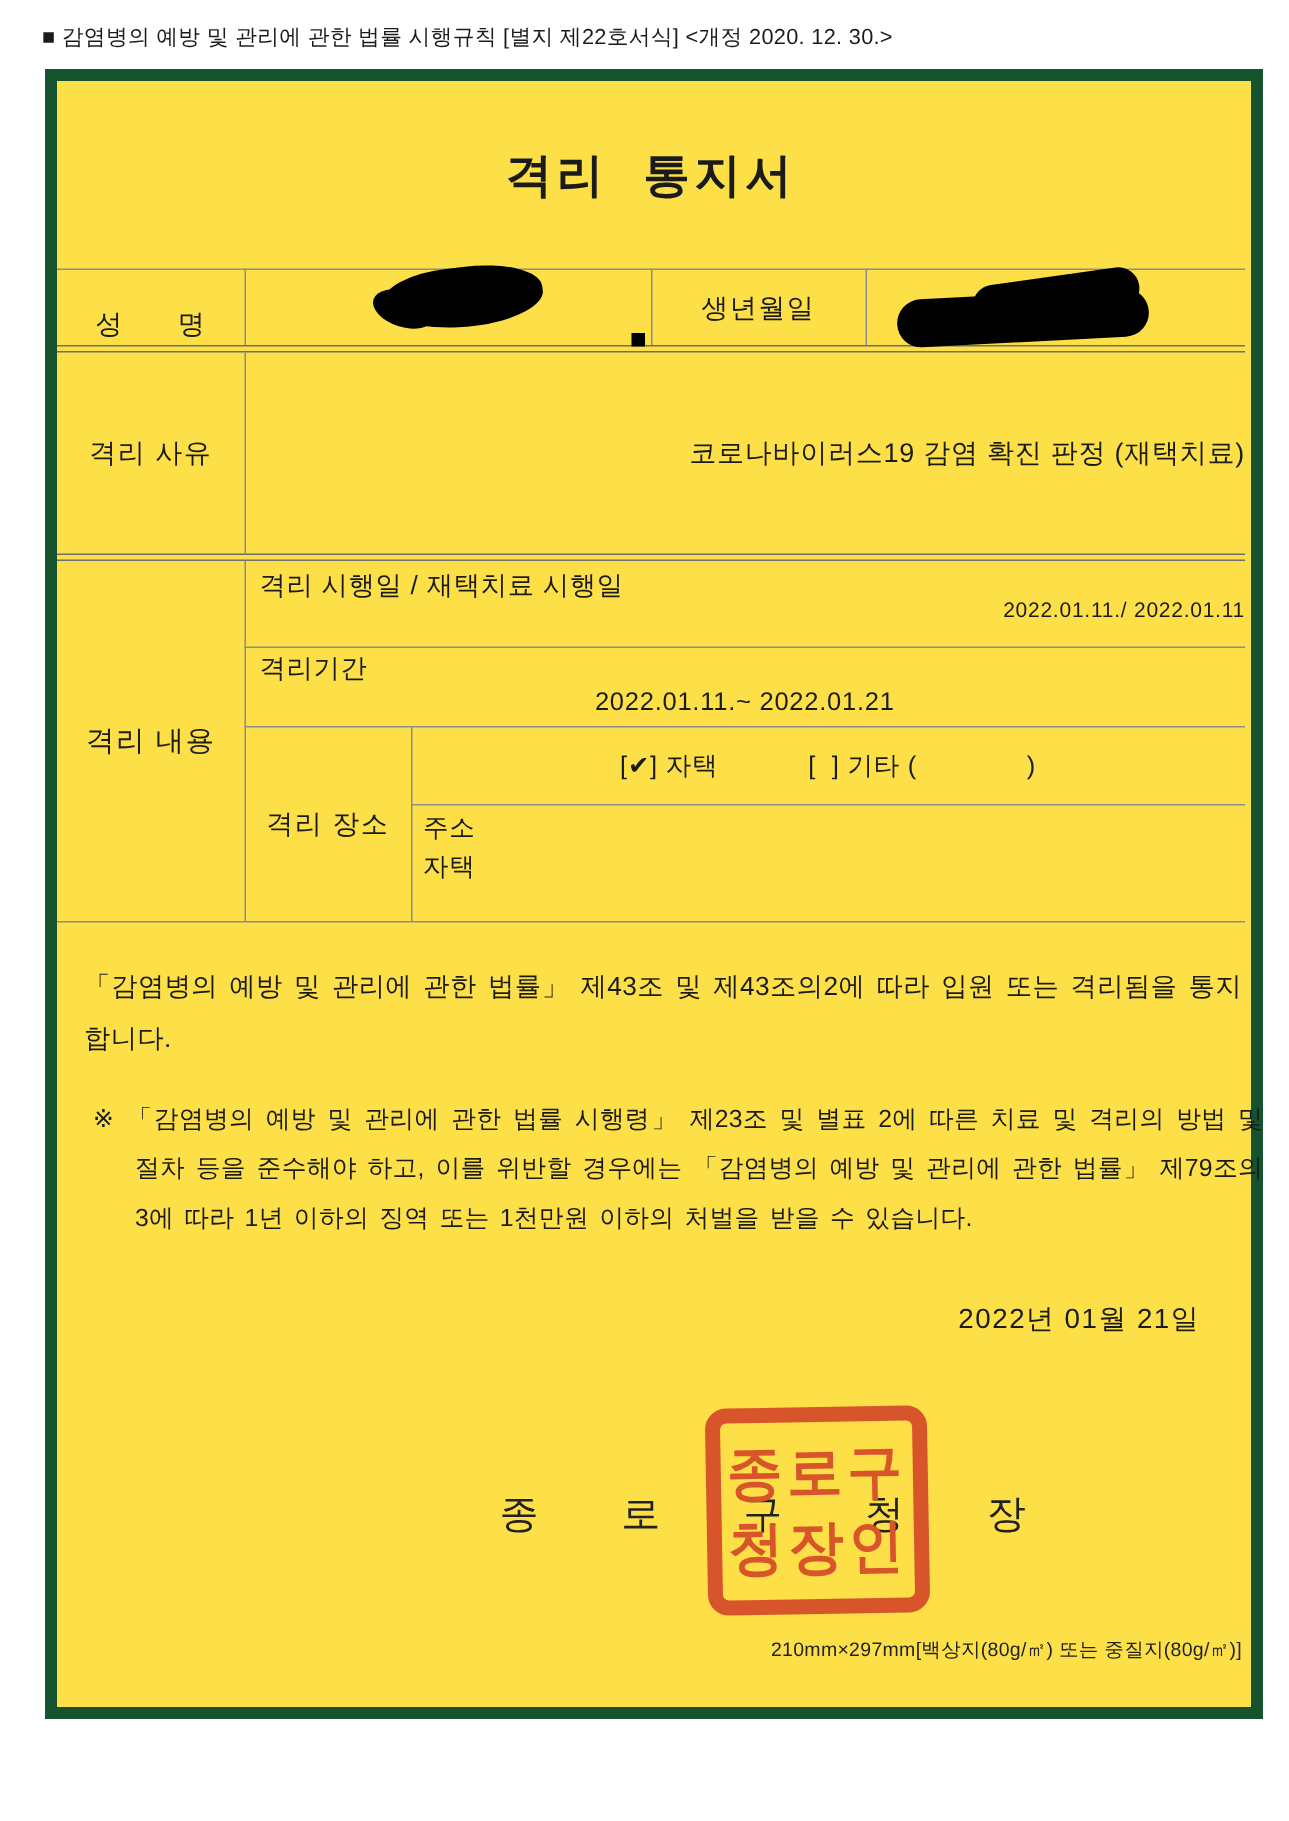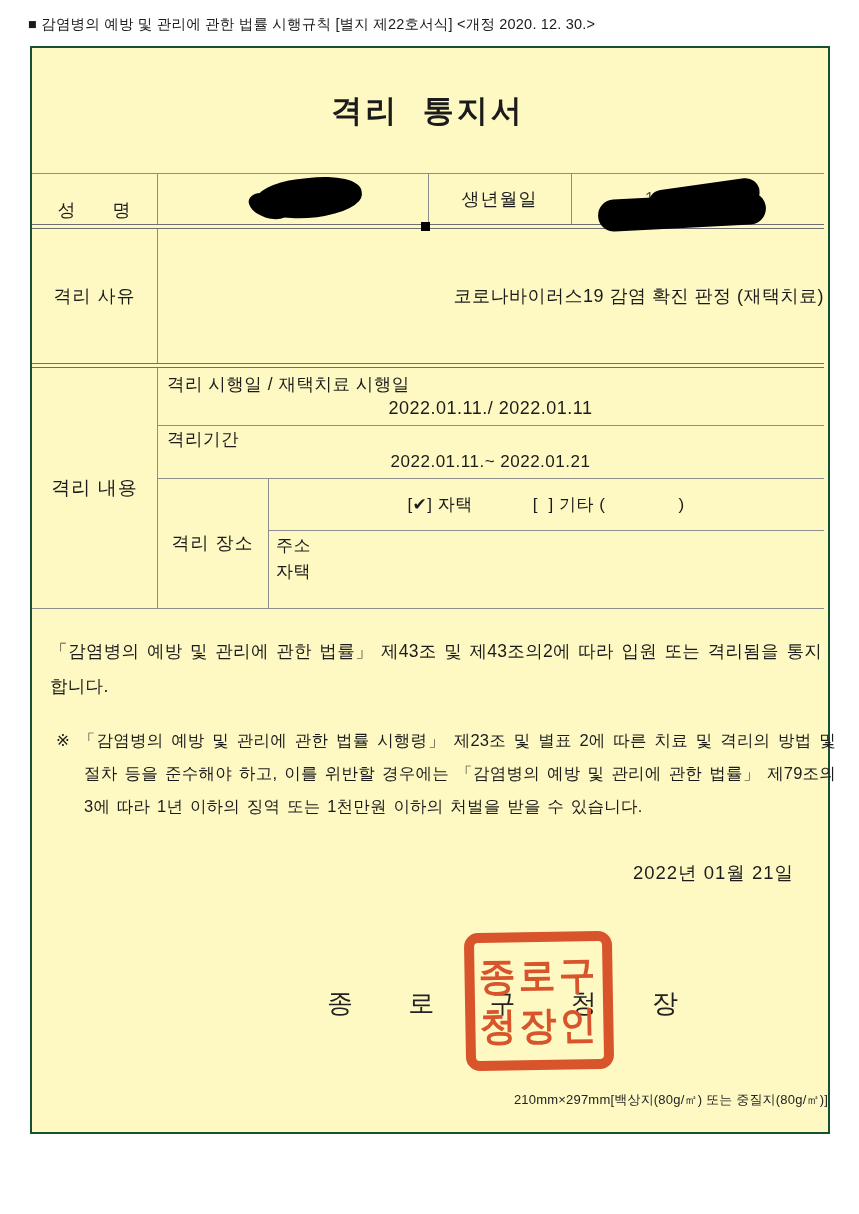--- a/index.html
+++ b/index.html
@@ -6,21 +6,21 @@
   body{
     width:859px;height:1214px;position:relative;background:#ffffff;
     font-family:"Liberation Sans","DejaVu Sans",sans-serif;color:#1b1b1b;
     overflow:hidden;
   }
   .abs{position:absolute;}
   .pre{white-space:pre;}
   
   .header-note{left:28px;top:15px;width:780px;font-size:14.5px;letter-spacing:0.2px;font-weight:500;}
   
-  .doc-box{left:30px;top:46px;width:796px;height:1084px;border:2px solid #14532d;background:#fef9c3;}
+  .doc-box{left:30px;top:46px;width:796px;height:1084px;border:8px solid #14532d;background:#fde047;}
   .doc-box .abs{position:absolute;}
   
   .hline{background:#8d8d8d;height:1px;}
   .vline{background:#8d8d8d;width:1px;}
   .dline{height:3px;border-top:1px solid #6f6f6f;border-bottom:1px solid #6f6f6f;}
   
   .title-cell{left:0;top:0;width:792px;height:125px;display:flex;align-items:center;justify-content:center;}
   .title{font-size:31px;font-weight:bold;letter-spacing:3px;word-spacing:12px;}
   .cell{display:flex;align-items:center;}
   .center{justify-content:center;}
@@ -79,21 +79,21 @@
   </div>
   <div class="abs dline" style="left:0;top:315px;width:792px;"></div>
 
   <div class="abs cell center" style="left:0;top:320px;width:125px;height:240px;">
     <span class="label" style="font-size:19px;">격리 내용</span>
   </div>
   <div class="abs vline" style="left:125px;top:320px;height:240px;"></div>
 
   <div class="abs" style="left:125px;top:320px;width:667px;height:57px;">
     <div class="abs value" style="left:10px;top:4px;font-size:17.5px;">격리 시행일 / 재택치료 시행일</div>
-    <div class="abs value" style="left:0;top:30px;width:100%;text-align:center;font-size:18px;">2022.01.11./ 2022.01.11</div>
+    <div class="abs value" style="left:0;top:24px;width:100%;text-align:right;font-size:14px;">2022.01.11./ 2022.01.11</div>
   </div>
   <div class="abs hline" style="left:125px;top:377px;width:667px;"></div>
 
   <div class="abs" style="left:125px;top:377px;width:667px;height:53px;">
     <div class="abs value" style="left:10px;top:2px;font-size:17.5px;text-align:center;">격리기간</div>
     <div class="abs value" style="left:0;top:27px;width:100%;text-align:center;font-size:17px;">2022.01.11.~ 2022.01.21</div>
   </div>
   <div class="abs hline" style="left:125px;top:430px;width:667px;"></div>
 
   <div class="abs cell center" style="left:125px;top:430px;width:111px;height:130px;">

